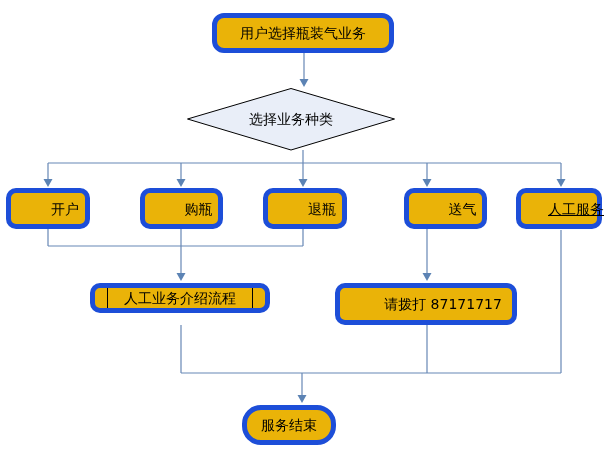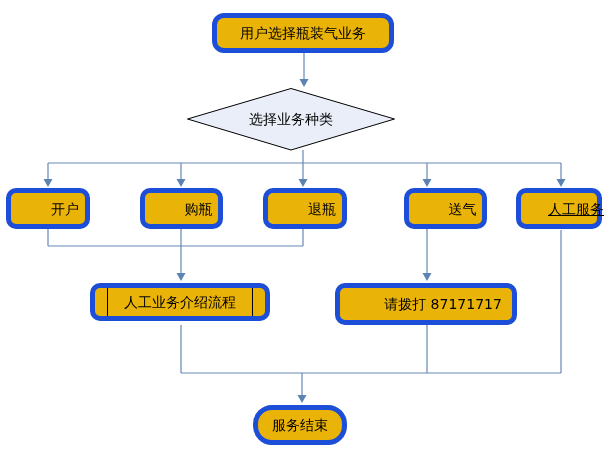--- a/index.html
+++ b/index.html
@@ -93,27 +93,27 @@
   <div class="node option" style="left:263px;top:188px;width:84px;height:41px;">
     <span class="lbl">退瓶</span>
   </div>
   <div class="node option" style="left:384px;top:188px;width:83px;height:41px;margin-left:20px;">
     <span class="lbl">送气</span>
   </div>
   <div class="node option" style="left:516px;top:188px;width:86px;height:41px;text-decoration:underline;">
     <span class="lbl">人工服务</span>
   </div>
 
-  <div class="node predef" style="left:90px;top:283px;width:180px;height:38px;">
+  <div class="node predef" style="left:90px;top:283px;width:180px;height:30px;">
     <span class="bar left"></span>
     <span class="bar right"></span>
     <span class="lbl">人工业务介绍流程</span>
   </div>
 
   <div class="node option" style="left:335px;top:283px;width:182px;height:42px;">
     <span class="lbl">请拨打 87171717</span>
   </div>
 
-  <div class="node terminator-end" style="left:253px;top:405px;width:94px;height:40px;">
+  <div class="node terminator-end" style="left:242px;top:405px;width:94px;height:40px;">
     <span class="lbl">服务结束</span>
   </div>
 
 </div>
 
 </body></html>

